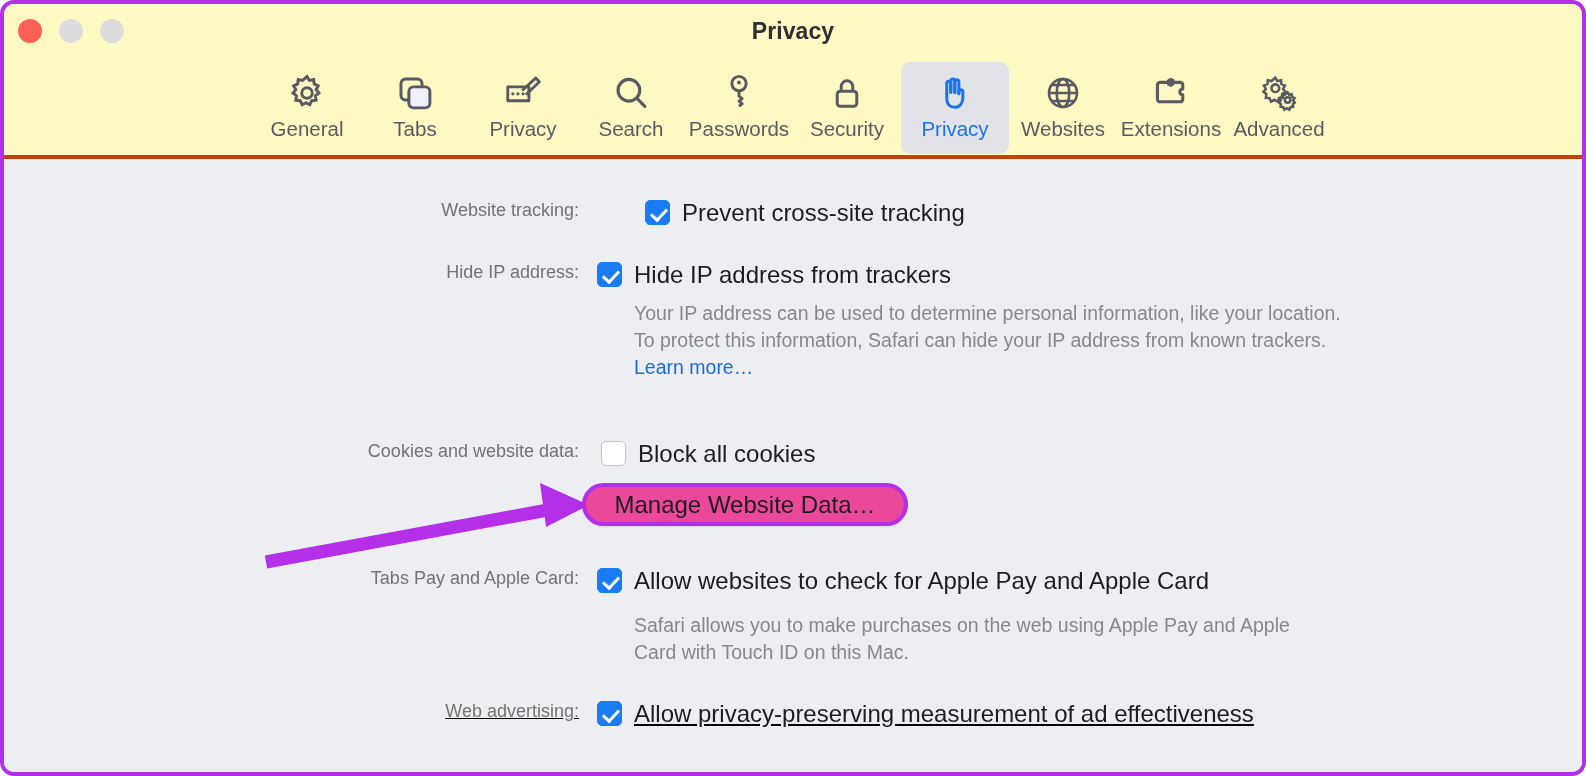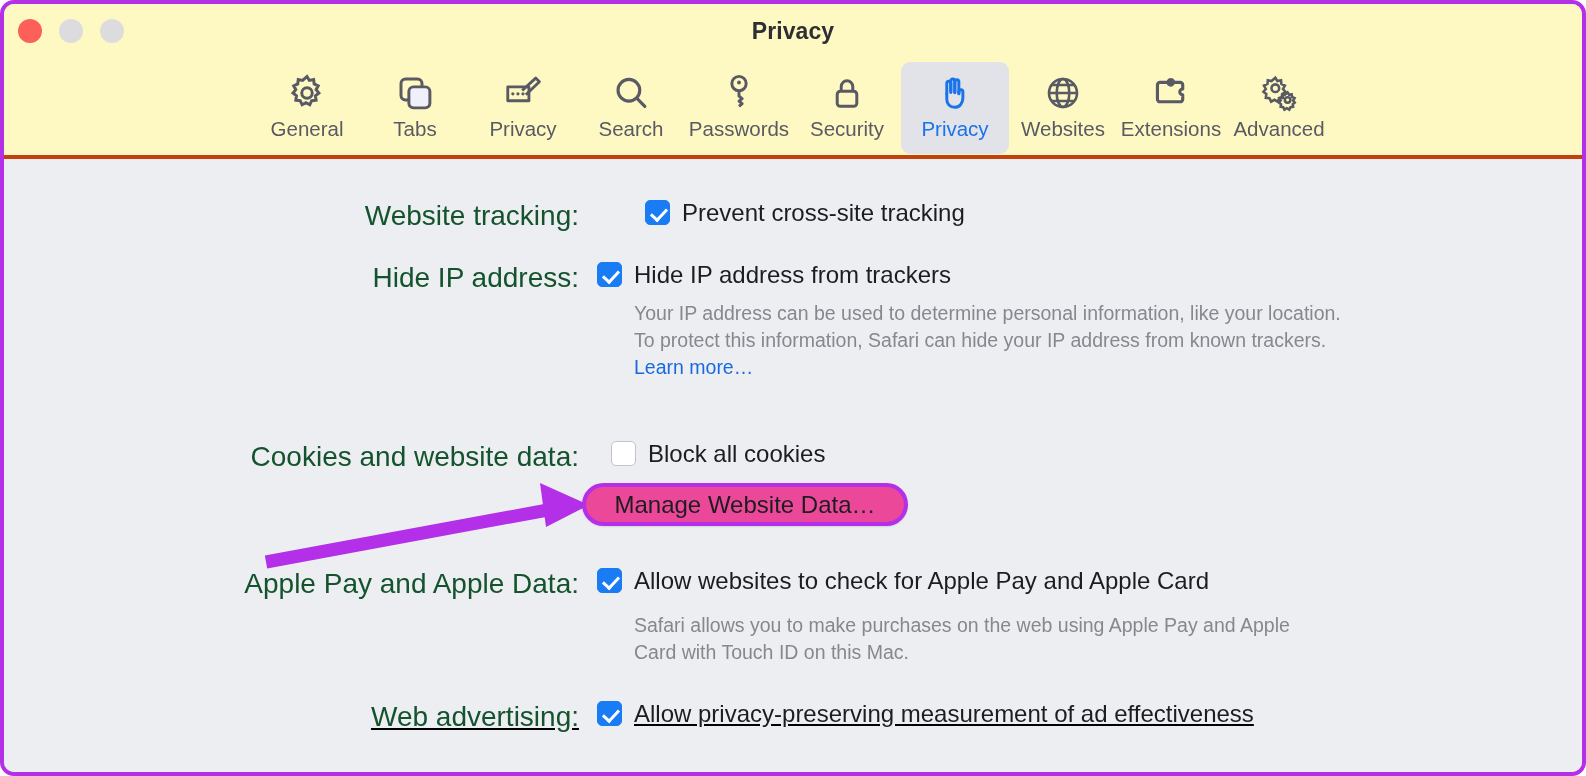--- a/index.html
+++ b/index.html
@@ -131,22 +131,22 @@
     position: absolute;
     display: flex;
     align-items: flex-start;
   }
   .rlabel {
     position: absolute;
     right: 0;
     top: 0;
     width: 430px;
     text-align: right;
-    font-size: 28px;
-    color: #14532d;
+    font-size: 18px;
+    color: #737373;
     white-space: nowrap;
   }
 
   .cbline {
     display: flex;
     align-items: center;
     gap: 12px;
   }
   .checkbox {
     width: 25px;
@@ -373,30 +373,30 @@
             <span class="cbtext">Hide IP address from trackers</span>
           </div>
           <div class="helptext" style="margin-top:13px; margin-left:37px;">
             <span>Your IP address can be used to determine personal information, like your location. To protect this information, Safari can hide your IP address from known trackers. </span><a class="link" href="#">Learn more…</a>
           </div>
         </div>
       </div>
 
       <div class="row" style="left:145px; top:282px; width:1200px;">
         <div class="rlabel" style="position:relative; width:430px;">Cookies and website data:</div>
-        <div style="margin-left:32px;">
+        <div style="margin-left:22px;">
           <div class="cbline">
             <span class="checkbox off"></span>
             <span class="cbtext">Block all cookies</span>
           </div>
         </div>
       </div>
 
       <div class="row" style="left:145px; top:409px; width:1250px;">
-        <div class="rlabel" style="position:relative; width:430px;">Apple Pay and Apple Data:</div>
+        <div class="rlabel" style="position:relative; width:430px;">Tabs Pay and Apple Card:</div>
         <div style="margin-left:18px;">
           <div class="cbline">
             <span class="checkbox on"></span>
             <span class="cbtext">Allow websites to check for Apple Pay and Apple Card</span>
           </div>
           <div class="helptext" style="margin-top:19px; margin-left:37px; width:680px;">Safari allows you to make purchases on the web using Apple Pay and Apple Card with Touch ID on this Mac.</div>
         </div>
       </div>
 
       <div class="row" style="left:145px; top:542px; width:1250px;text-decoration:underline;">

